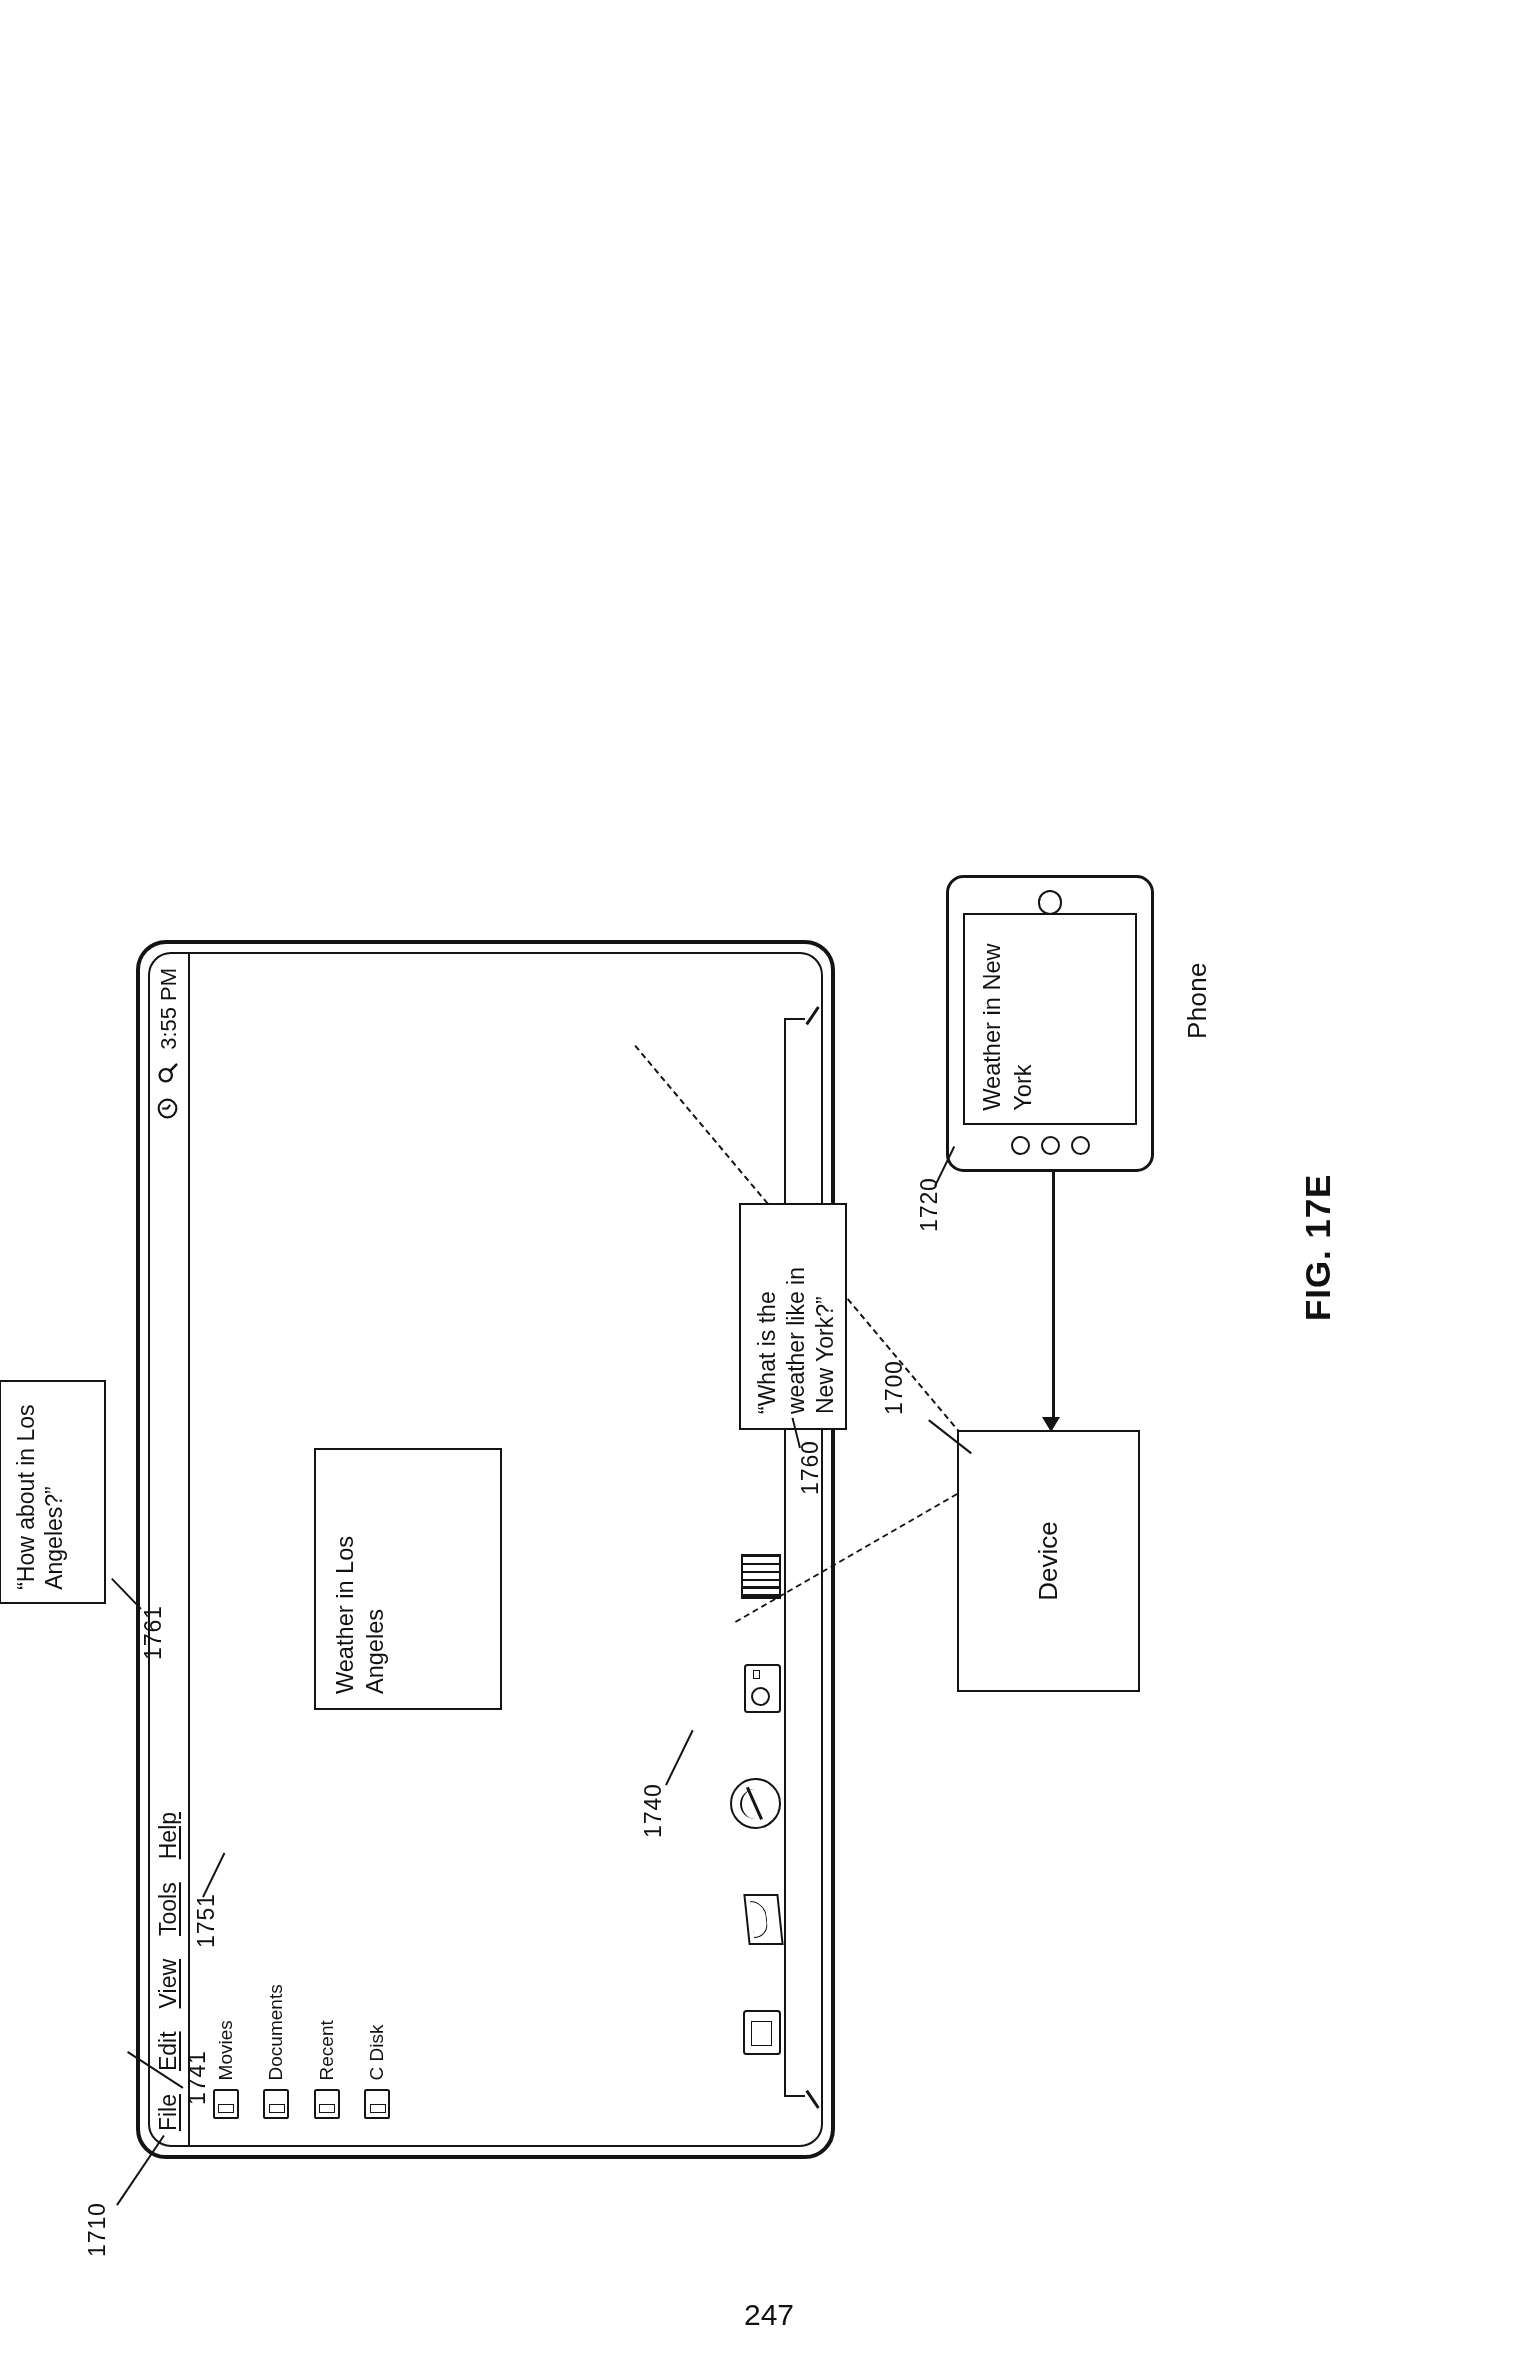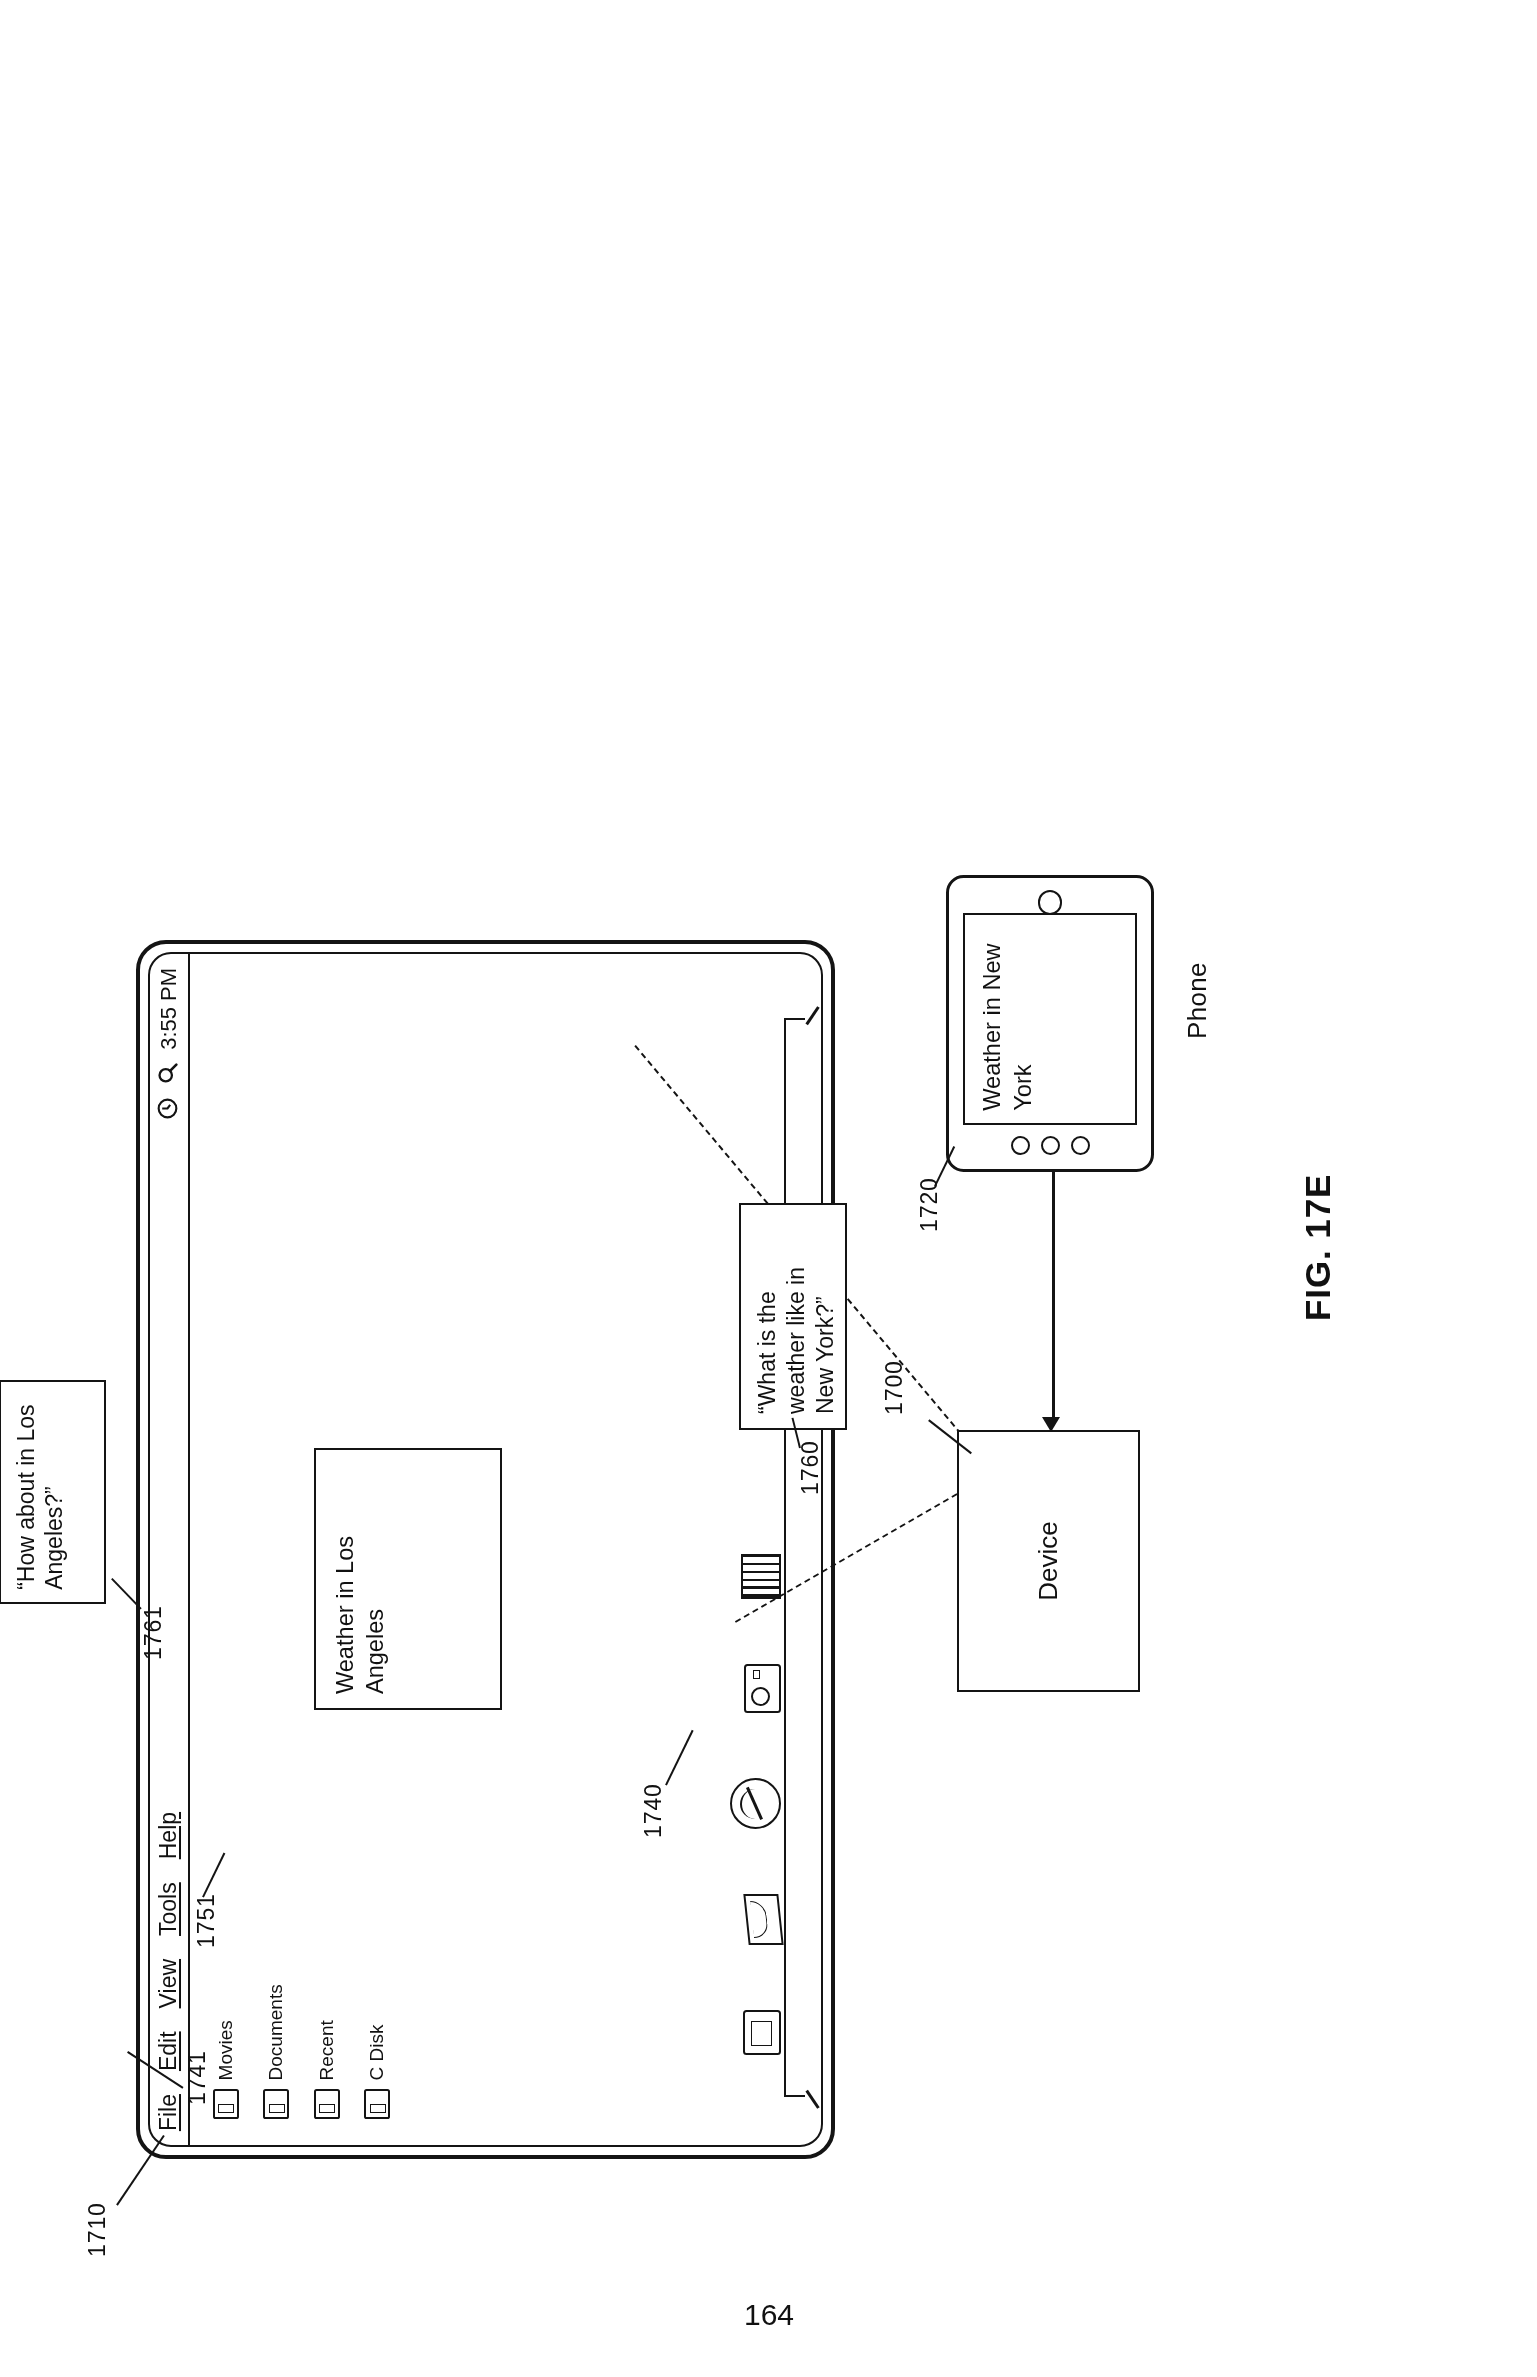--- a/index.html
+++ b/index.html
@@ -598,16 +598,16 @@
     <div id="quote-ny">
       <div class="t">“What is the weather like in New York?”</div>
     </div>
     <span class="lbl ref" style="left:813px; top:744px;">1760</span>
     <div class="leader" style="left:860px; top:746px; width:31px; transform:rotate(-14deg);"></div>
 
     <div id="fig-caption">FIG. 17E</div>
 
   </div>
 
-  <div id="page-number">164</div>
+  <div id="page-number">247</div>
 
 </div>
 
 
 </body></html>

